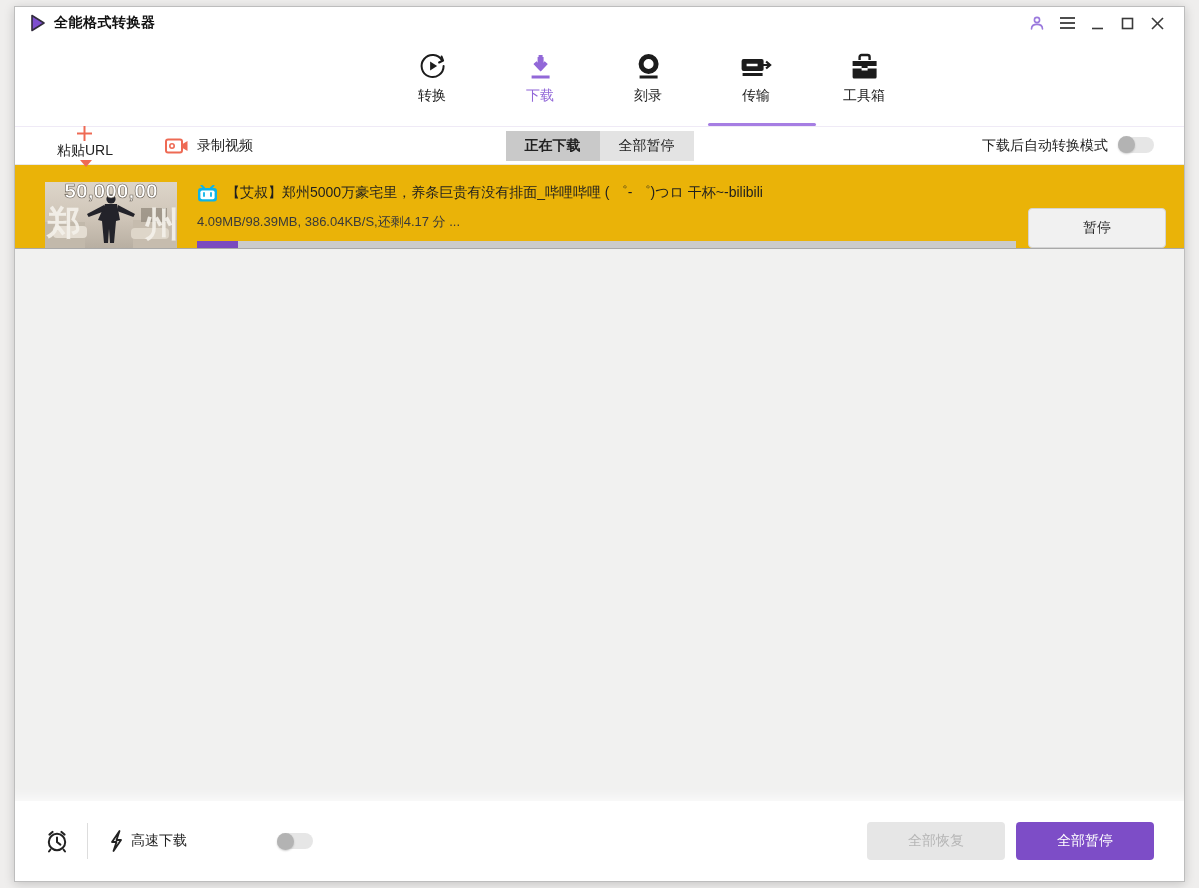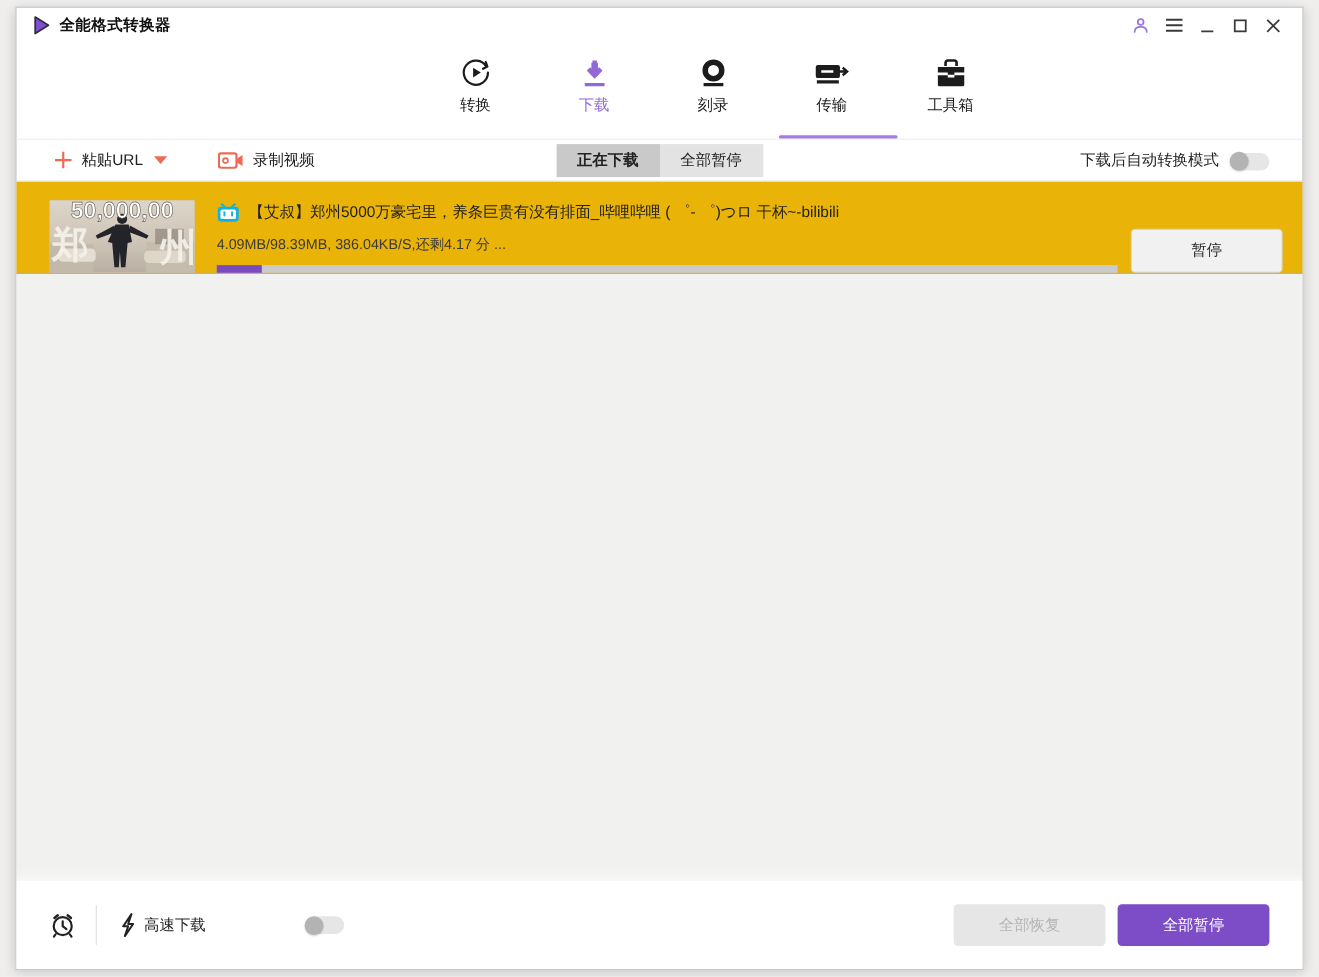--- a/index.html
+++ b/index.html
@@ -29,28 +29,28 @@
   .header-nav { height: 88px; position: relative; flex: 0 0 auto; border-bottom: 1px solid #efeaf6; }
   .nav-tabs { position: absolute; left: 50%; top: 8px; transform: translateX(-41%); display: flex; }
   .nav-tab { width: 108px; display: flex; flex-direction: column; align-items: center; cursor: pointer; }
   .nav-tab .nicon { height: 34px; display: flex; align-items: flex-end; justify-content: center; }
   .nav-tab .nlabel { margin-top: 6px; font-size: 14px; color: #1c1c1c; }
   .nav-tab.active .nlabel { color: #9268d8; }
   .nav-underline { position: absolute; bottom: 0; height: 3px; width: 108px; background: #a67ee3; border-radius: 2px; }
   
   .toolbar { height: 38px; border-bottom: 1px solid #e8e8e8; display: flex; align-items: center; position: relative; flex: 0 0 auto; }
   .tool-group { display: flex; align-items: center; cursor: pointer; }
-  .paste-group { margin-left: 34px; }
+  .paste-group { margin-left: 34px; flex-direction: column; }
   .record-group { margin-left: 46px; }
   .tool-label { font-size: 14px; color: #222; margin: 0 6px 0 8px; }
   .caret-down { width: 0; height: 0; border-left: 6px solid transparent; border-right: 6px solid transparent; border-top: 7px solid #ee6a54; margin-left: 4px; }
   .subtabs { position: absolute; left: 50%; transform: translateX(-50%); top: 4px; display: flex; height: 30px; }
   .subtab { min-width: 94px; padding: 0 14px; display: flex; align-items: center; justify-content: center; font-size: 14px; color: #222; background: #e3e3e3; cursor: pointer; }
   .subtab.active { background: #c9c9c9; font-weight: bold; }
-  .auto-convert { position: absolute; right: 30px; display: flex; align-items: flex-end; }
+  .auto-convert { position: absolute; right: 30px; display: flex; align-items: flex-start; }
   .auto-convert .ac-label { font-size: 14px; color: #222; margin-right: 10px; }
   
   .toggle { width: 36px; height: 16px; background: #e6e6e6; border-radius: 9px; position: relative; cursor: pointer; }
   .toggle .knob { position: absolute; left: 0; top: 0; width: 17px; height: 17px; margin-top: -0.5px; border-radius: 50%; background: #b3b3b3; box-shadow: 0 1px 2px rgba(0,0,0,.2); }
   
   .dl-row { height: 84px; background: #eab308; border-bottom: 1px solid #a9a9a9; display: flex; align-items: flex-end; padding: 10px 18px 0 30px; flex: 0 0 auto; }
   .thumb { width: 132px; height: 66px; flex: 0 0 auto; position: relative; overflow: hidden; background: #cfc6ba; }
   .thumb svg { display: block; }
   .dl-main { flex: 1; margin-left: 20px; padding-top: 2px; min-width: 0; }
   .dl-title-line { display: flex; align-items: center; }

